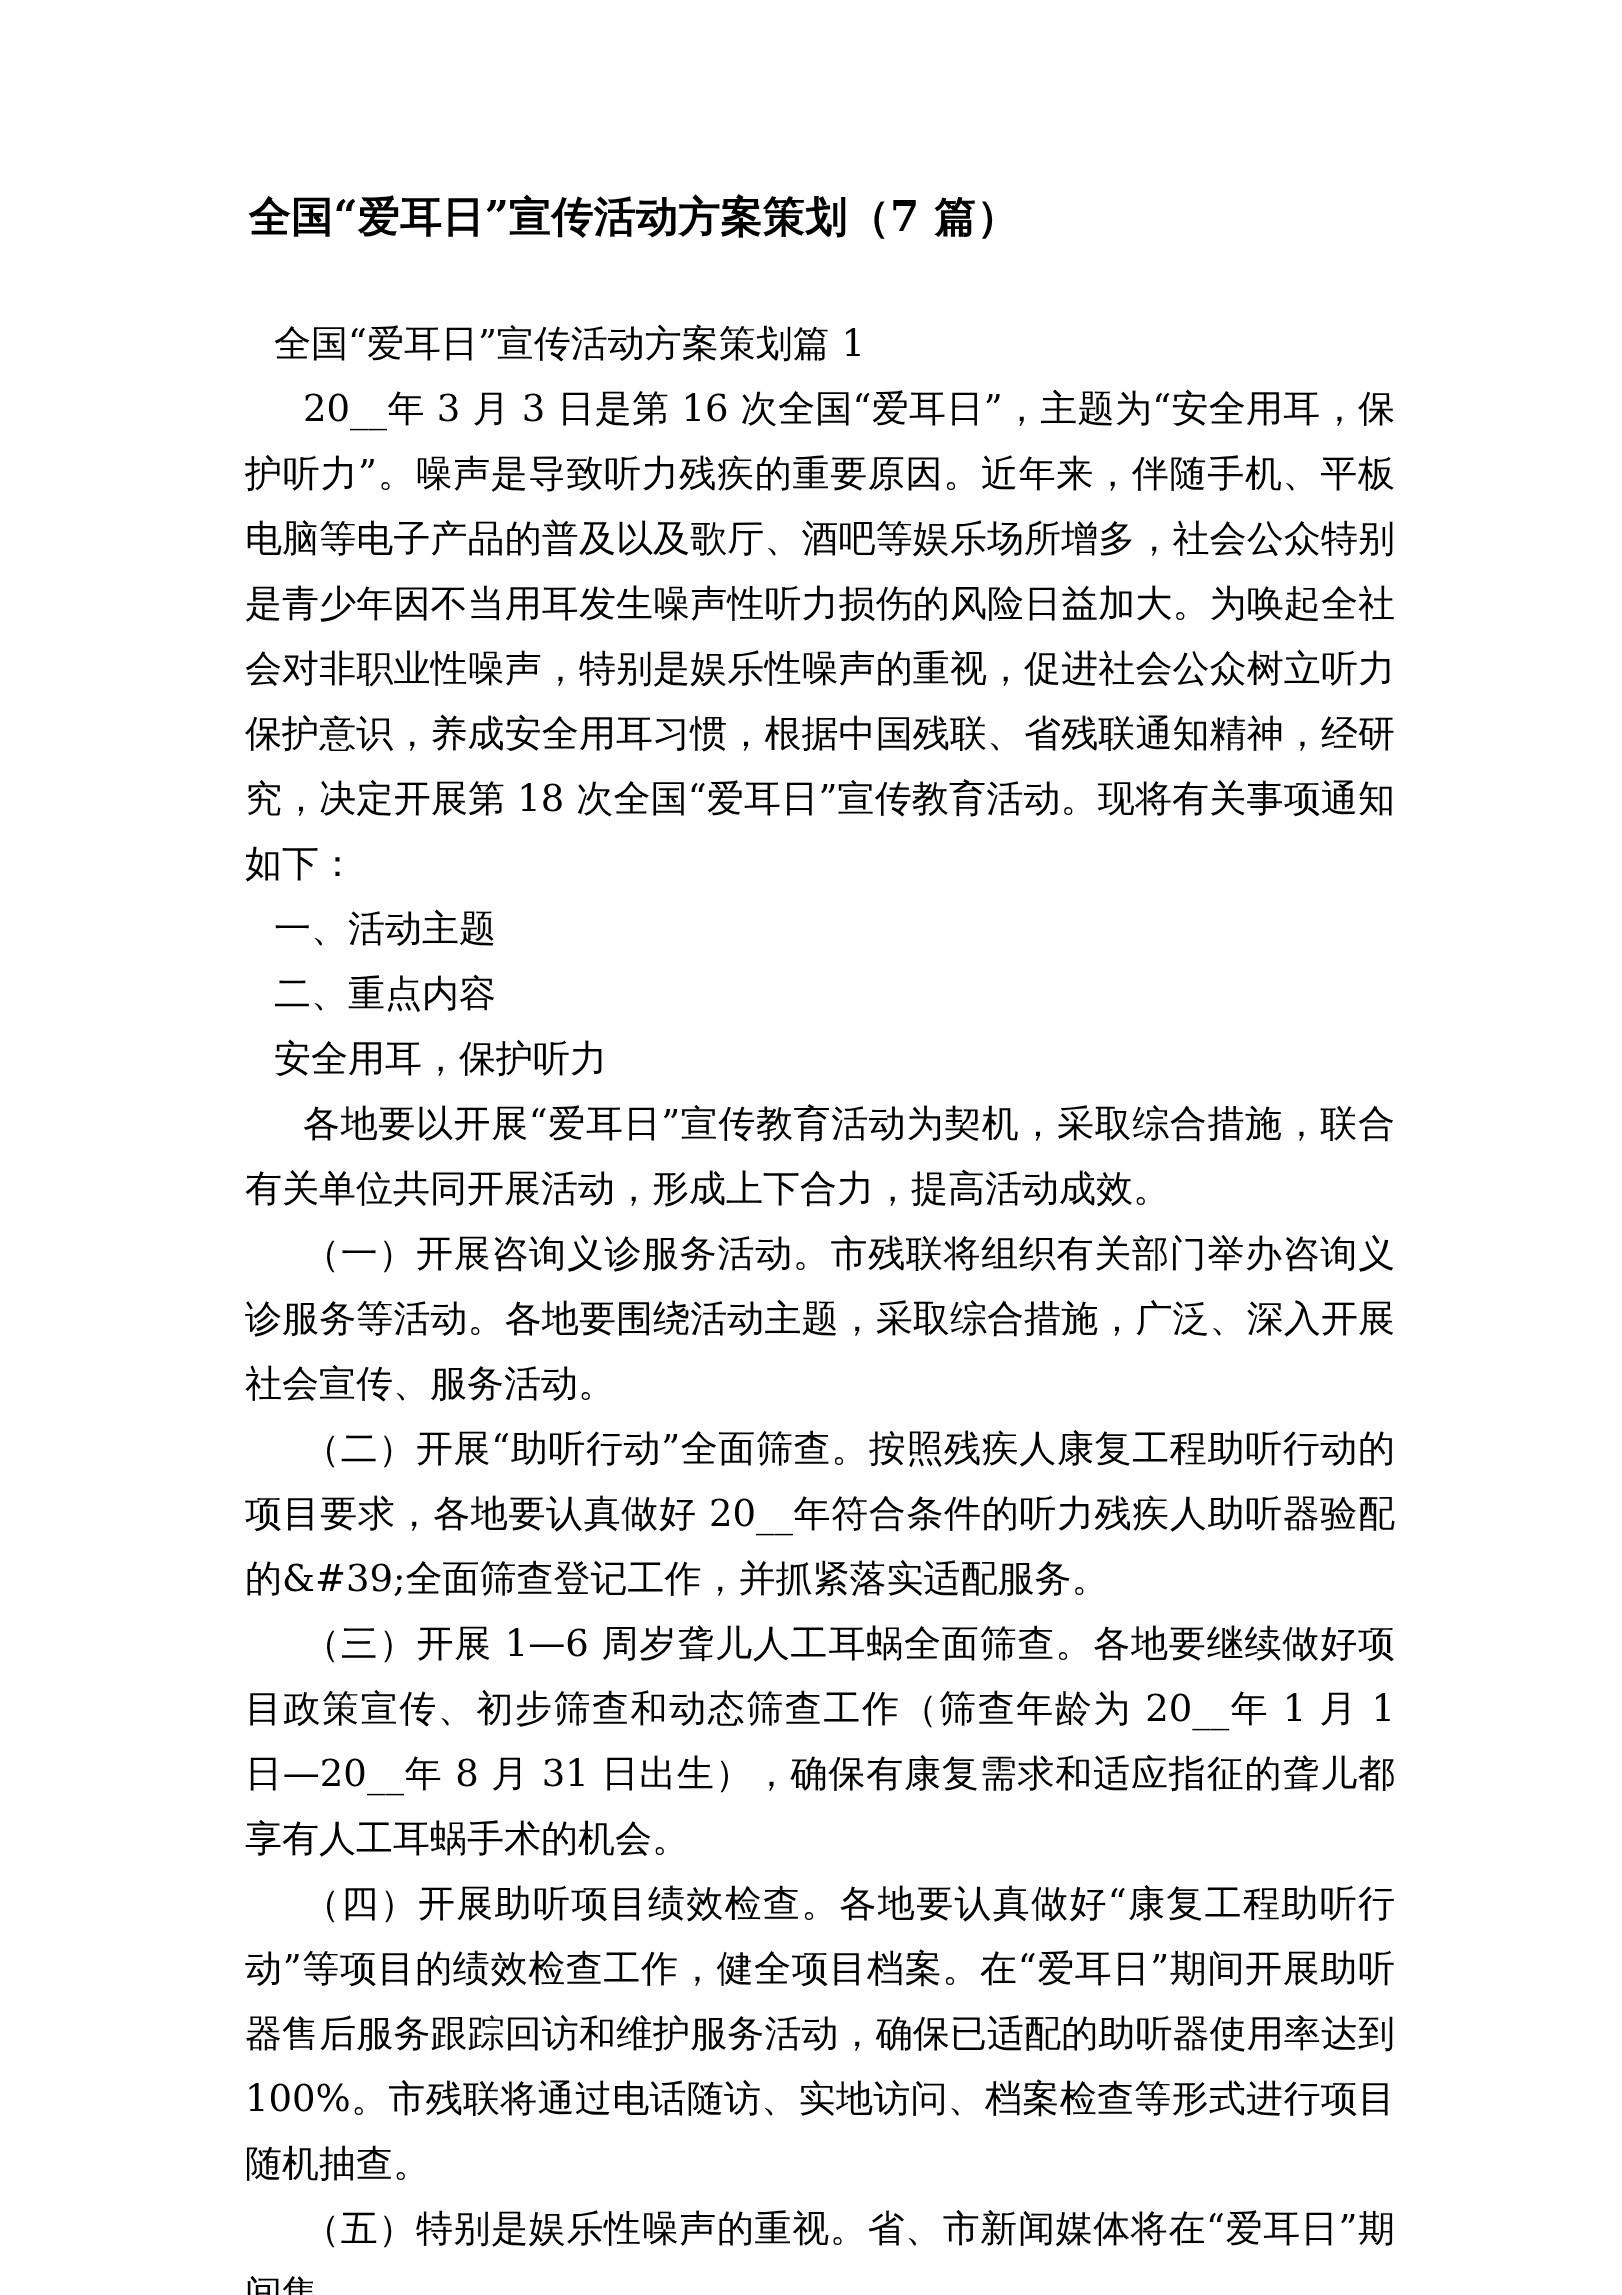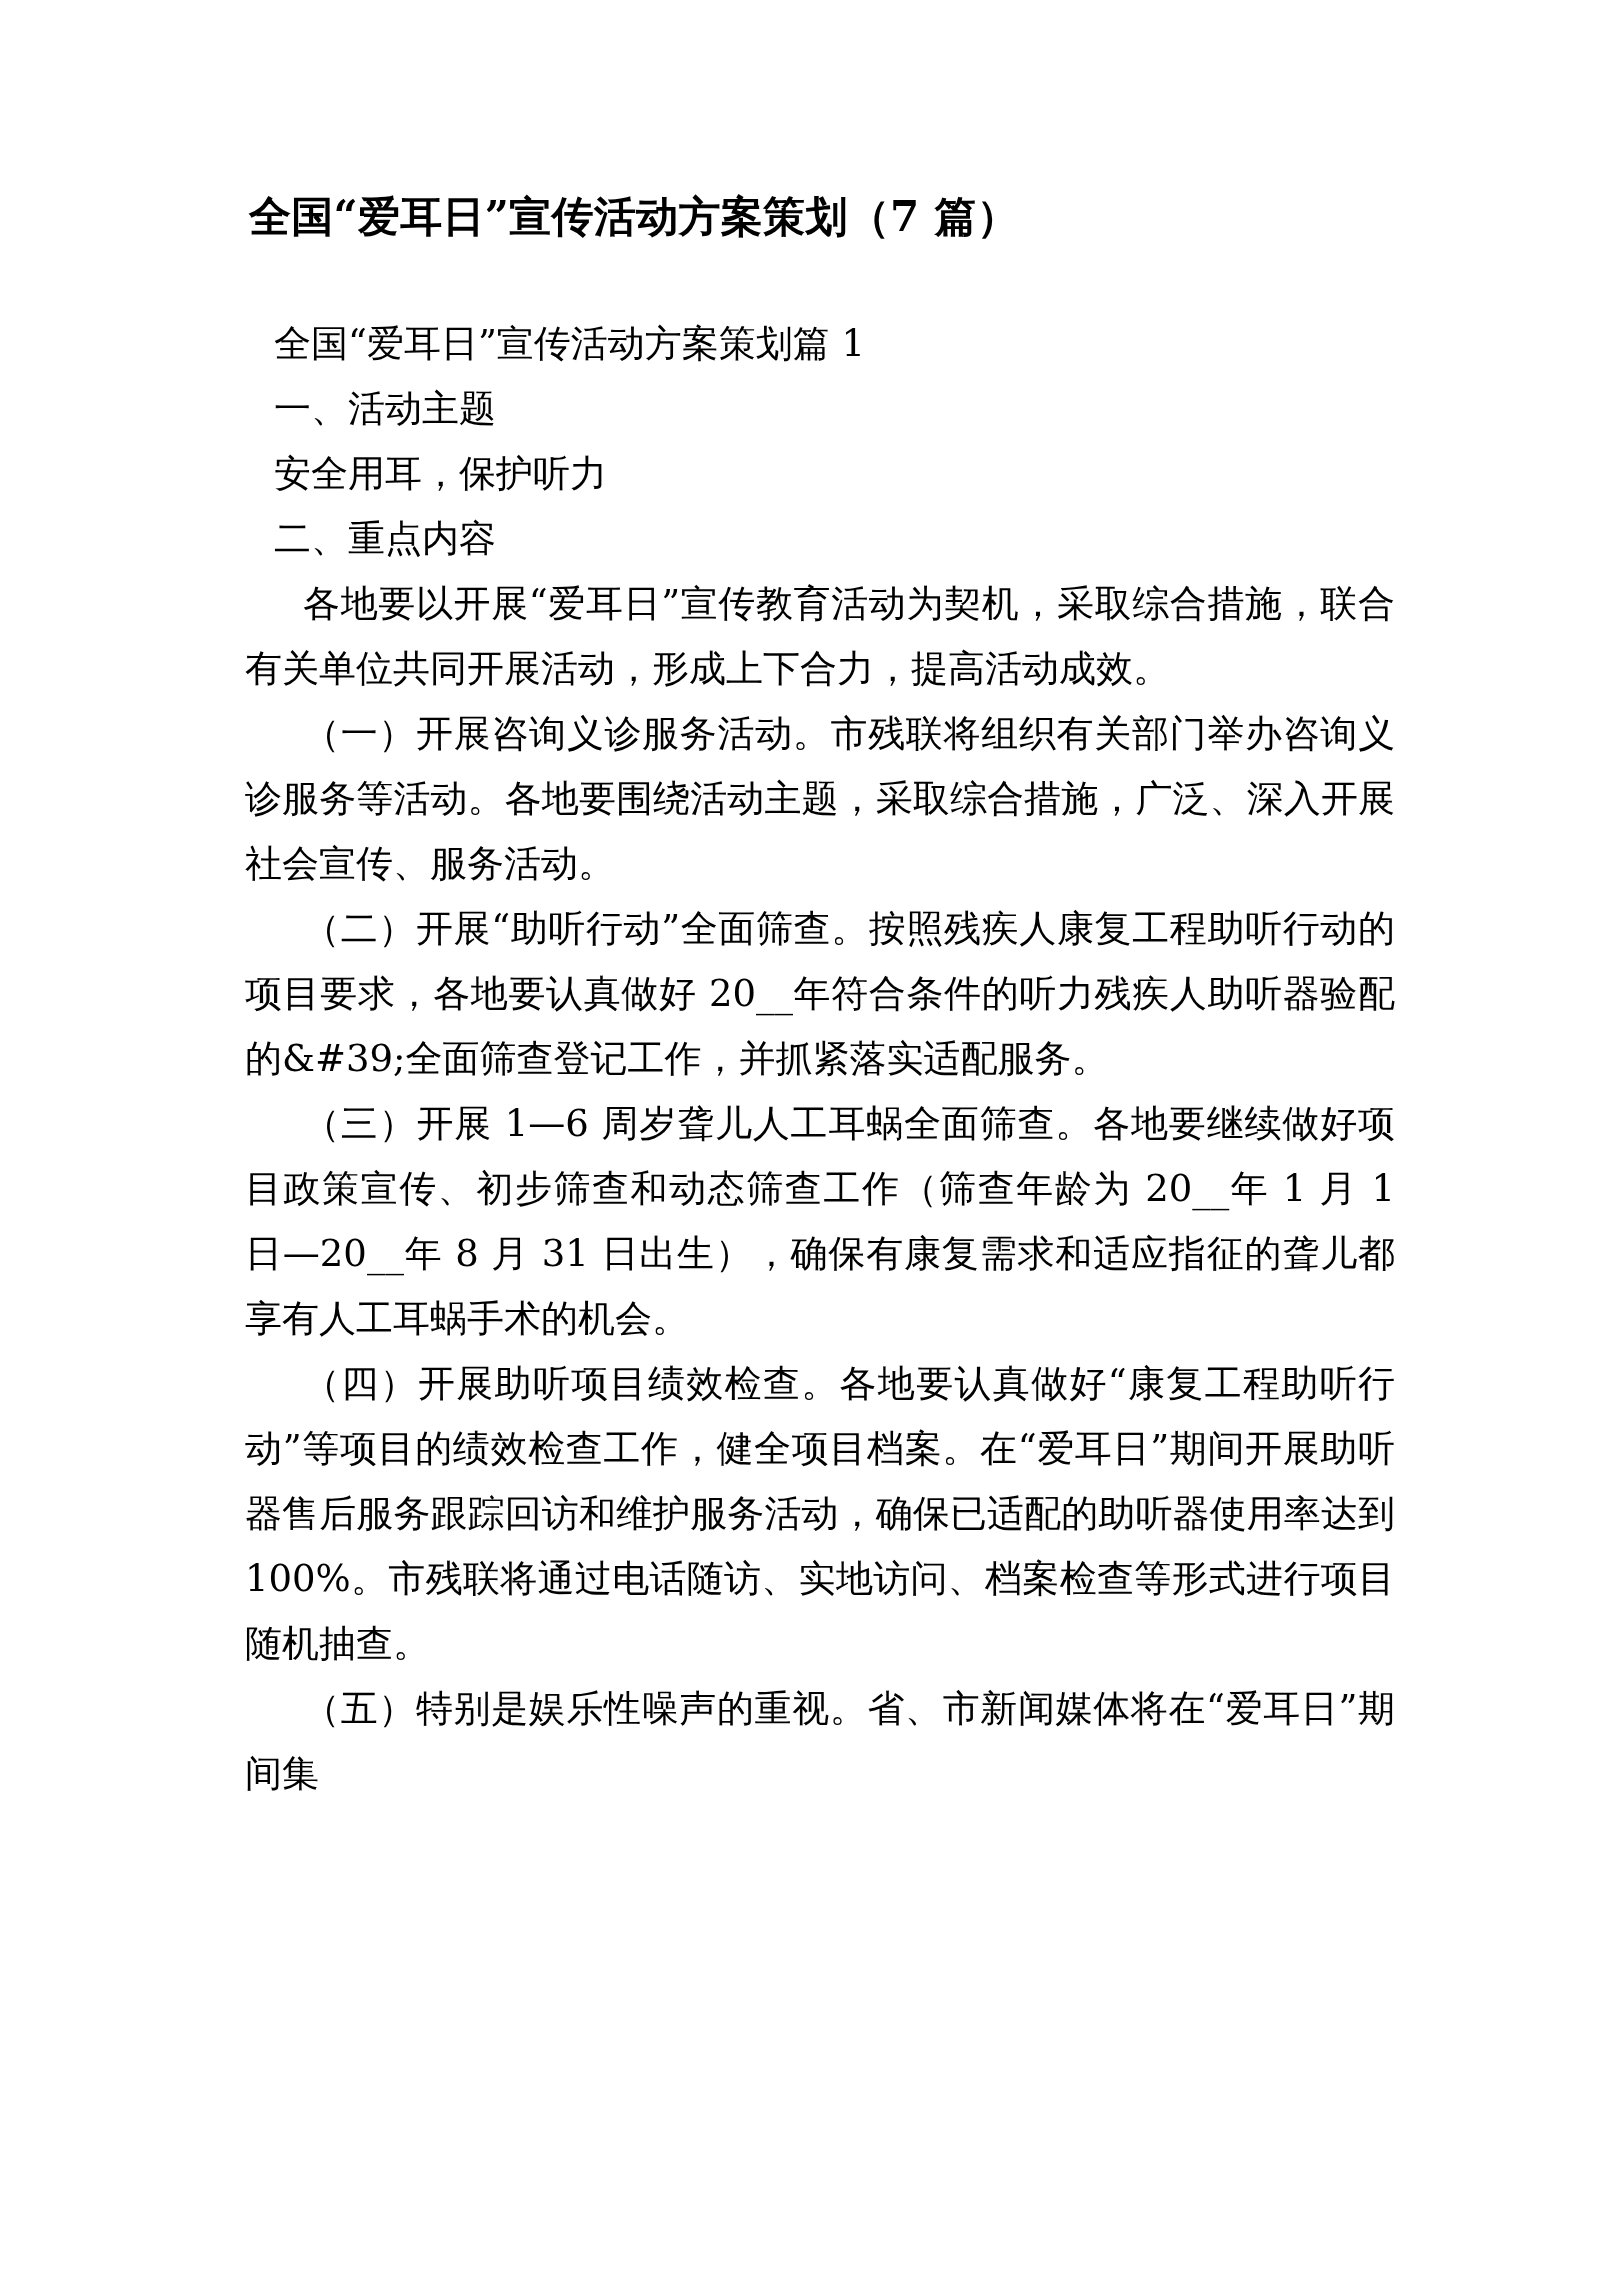--- a/index.html
+++ b/index.html
@@ -63,26 +63,27 @@
 
 <div class="page">
   <div class="content">
 
     <h1 class="doc-title">全国“爱耳日”宣传活动方案策划（7 篇）</h1>
 
     <div class="body-block">
 
       <p class="para indent-one">全国“爱耳日”宣传活动方案策划篇 1</p>
 
+      <p class="para sub">20__年 3 月 3 日是第 16 次全国“爱耳日”，主题为“安全用耳，保护听力”。噪声是导致听力残疾的重要原因。近年来，伴随手机、平板电脑等电子产品的普及以及歌厅、酒吧等娱乐场所增多，社会公众特别是青少年因不当用耳发生噪声性听力损伤的风险日益加大。为唤起全社会对非职业性噪声，特别是娱乐性噪声的重视，促进社会公众树立听力保护意识，养成安全用耳习惯，根据中国残联、省残联通知精神，经研究，决定开展第 18 次全国“爱耳日”宣传教育活动。现将有关事项通知如下：</p>
 
       <p class="para indent-one">一、活动主题</p>
 
+      <p class="para indent-one">二、重点内容</p>
+
       <p class="para indent-one">安全用耳，保护听力</p>
-
-      <p class="para indent-one">二、重点内容</p>
 
       <p class="para sub">各地要以开展“爱耳日”宣传教育活动为契机，采取综合措施，联合有关单位共同开展活动，形成上下合力，提高活动成效。</p>
 
       <p class="para sub">（一）开展咨询义诊服务活动。市残联将组织有关部门举办咨询义诊服务等活动。各地要围绕活动主题，采取综合措施，广泛、深入开展社会宣传、服务活动。</p>
 
       <p class="para sub">（二）开展“助听行动”全面筛查。按照残疾人康复工程助听行动的项目要求，各地要认真做好 20__年符合条件的听力残疾人助听器验配的&amp;#39;全面筛查登记工作，并抓紧落实适配服务。</p>
 
       <p class="para sub">（三）开展 1—6 周岁聋儿人工耳蜗全面筛查。各地要继续做好项目政策宣传、初步筛查和动态筛查工作（筛查年龄为 20__年 1 月 1 日—20__年 8 月 31 日出生），确保有康复需求和适应指征的聋儿都享有人工耳蜗手术的机会。</p>
 
       <p class="para sub">（四）开展助听项目绩效检查。各地要认真做好“康复工程助听行动”等项目的绩效检查工作，健全项目档案。在“爱耳日”期间开展助听器售后服务跟踪回访和维护服务活动，确保已适配的助听器使用率达到 100%。市残联将通过电话随访、实地访问、档案检查等形式进行项目随机抽查。</p>

